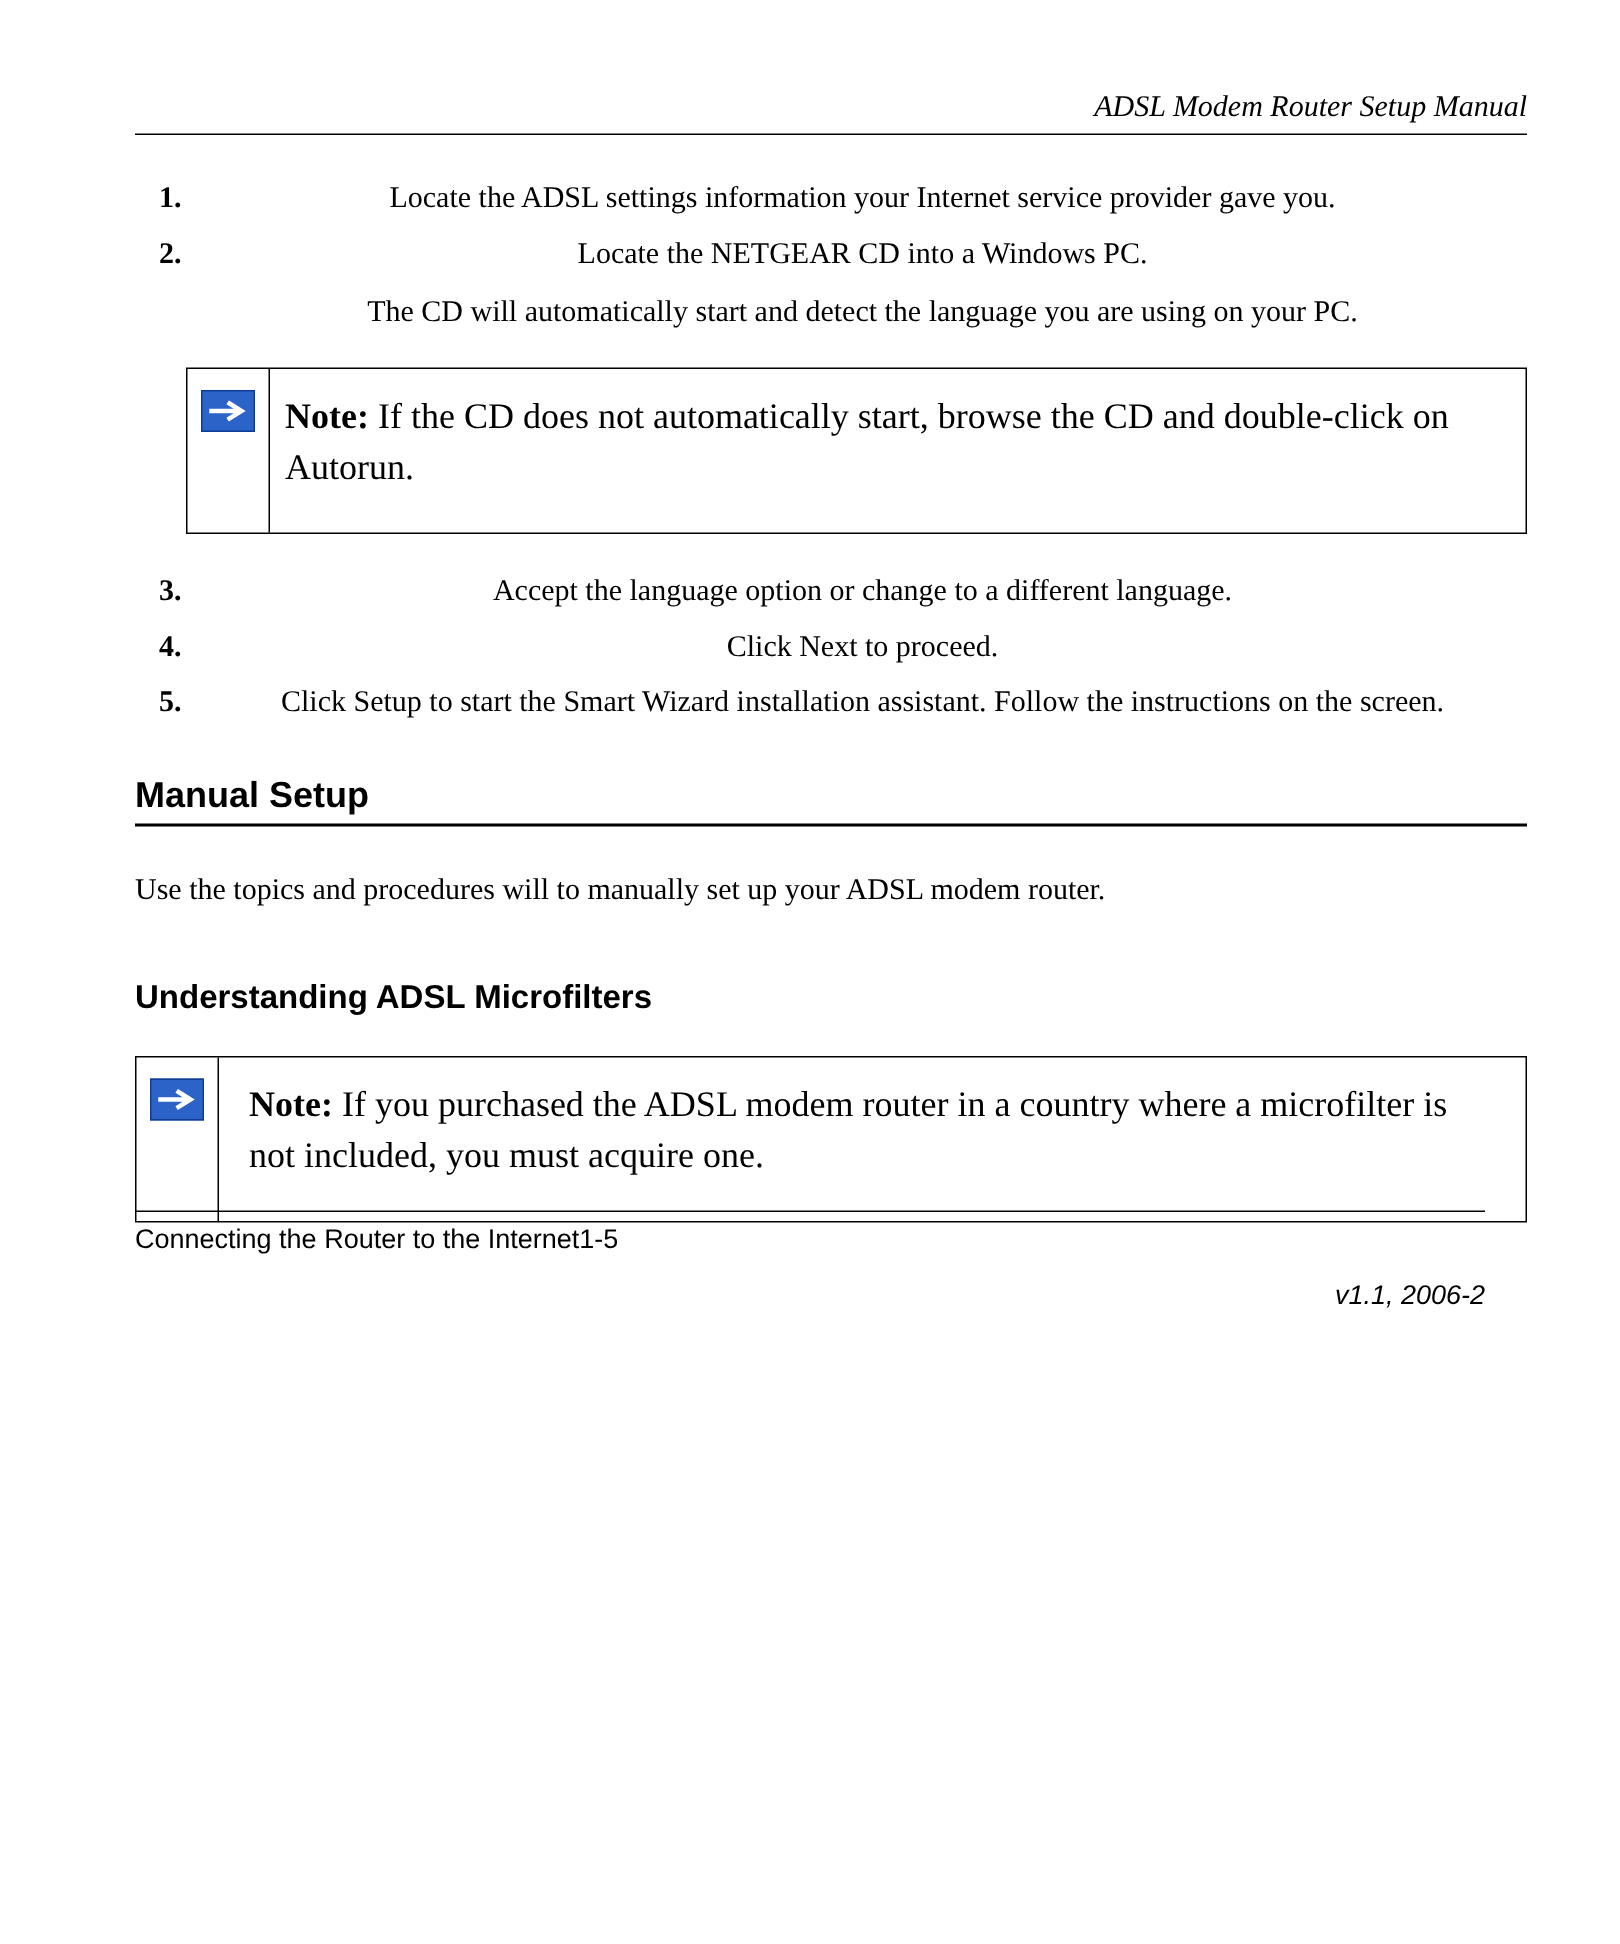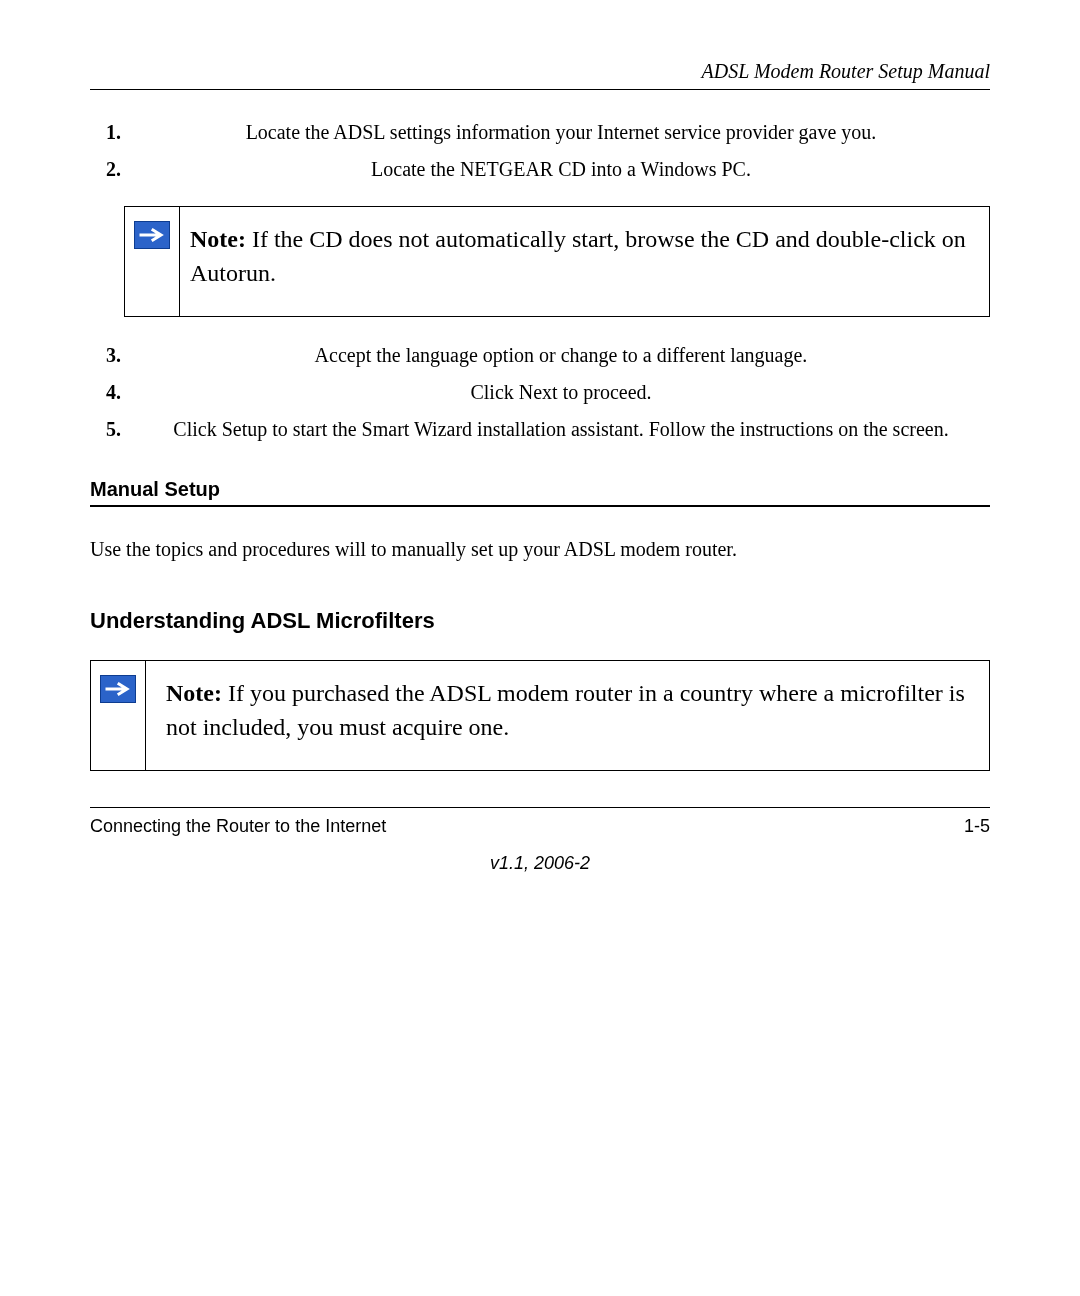--- a/index.html
+++ b/index.html
@@ -6,21 +6,21 @@
     margin: 0;
     padding: 0;
     background: #fff;
     font-family: "Times New Roman", Times, serif;
     color: #000;
   }
   .page {
     width: 1080px;
     height: 920px;
     box-sizing: border-box;
-    padding: 60px 90px 40px 90px;
+    padding: 60px 62px 40px 90px;
     position: relative;
   }
   .header-title {
     text-align: right;
     font-style: italic;
     font-size: 20px;
     margin-bottom: 6px;
   }
   .rule {
     border: none;
@@ -69,21 +69,21 @@
   .note-text-cell {
     flex: 1;
     padding: 16px 18px 26px 10px;
     font-size: 24px;
     line-height: 1.4;
   }
   .note-label { font-weight: bold; }
   h2.section {
     font-family: Arial, Helvetica, sans-serif;
     font-weight: bold;
-    font-size: 20px;
+    font-size: 24px;
     margin: 34px 0 2px 0;
     border-bottom: 2px solid #000;
     padding-bottom: 4px;
   }
   p.body {
     font-size: 20px;
     line-height: 1.45;
     margin: 28px 0 0 0;
   }
   h3.subsection {
@@ -98,46 +98,47 @@
     right: 90px;
     bottom: 46px;
   }
   .footer-rule {
     border: none;
     border-top: 1.5px solid #000;
     margin: 0 0 8px 0;
   }
   .footer-line {
     display: flex;
-    justify-content: space-between;
+    justify-content: flex-start;
     font-family: Arial, Helvetica, sans-serif;
     font-size: 18px;
   }
   .footer-ver {
-    text-align: center;
+    text-align: right;
     font-style: italic;
     font-family: Arial, Helvetica, sans-serif;
     font-size: 18px;
     margin-top: 16px;
   }
 </style>
 </head>
 <body>
 
 <div class="page">
 
   <div class="header-title">ADSL Modem Router Setup Manual</div>
   <hr class="rule">
 
   <ol class="steps" start="1">
     <li>
       <span>Locate the ADSL settings information your Internet service provider gave you.</span>
     </li>
     <li>
       <span>Locate the NETGEAR CD into a Windows PC.</span>
+      <div class="step-sub">The CD will automatically start and detect the language you are using on your PC.</div>
     </li>
   </ol>
 
   <div class="note-box">
     <div class="note-icon-cell">
       <div class="note-icon">
         <svg width="34" height="26" viewBox="0 0 34 26">
           <rect x="0" y="0" width="34" height="26" fill="#2b63c9"></rect>
           <path d="M6 13 H22 M18 8 L26 13 L18 18" stroke="#fff" stroke-width="3" fill="none" stroke-linecap="square"></path>
         </svg>

